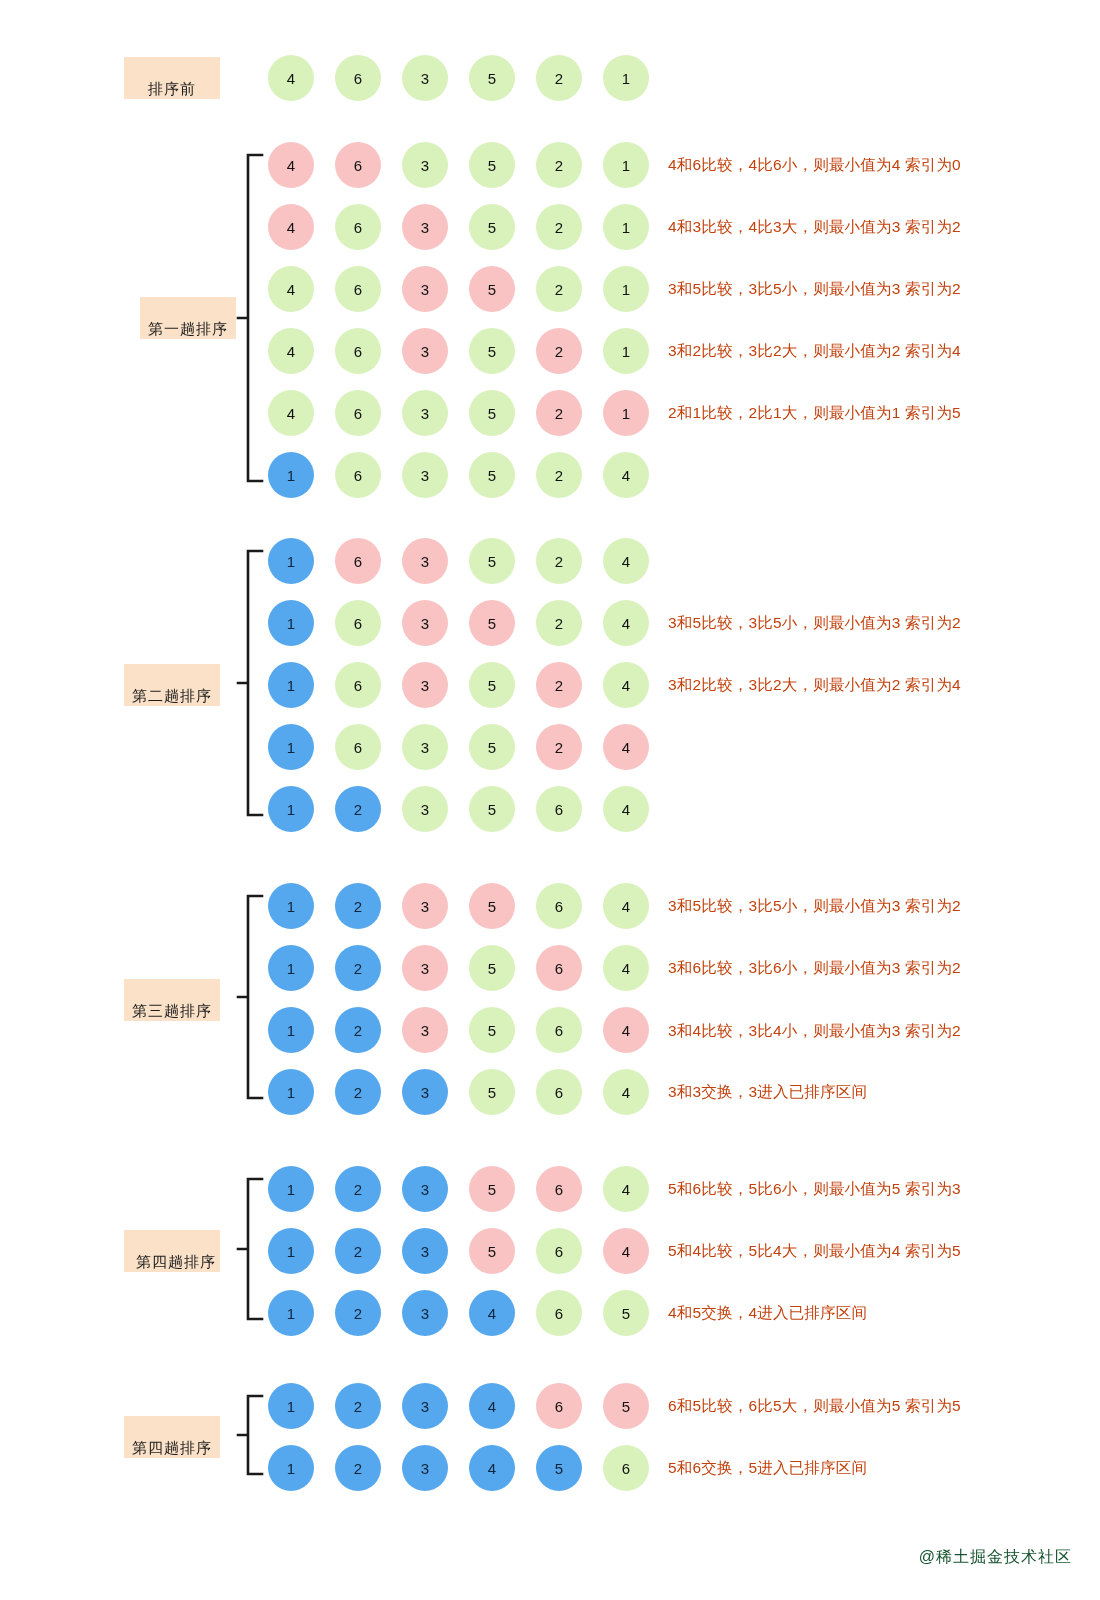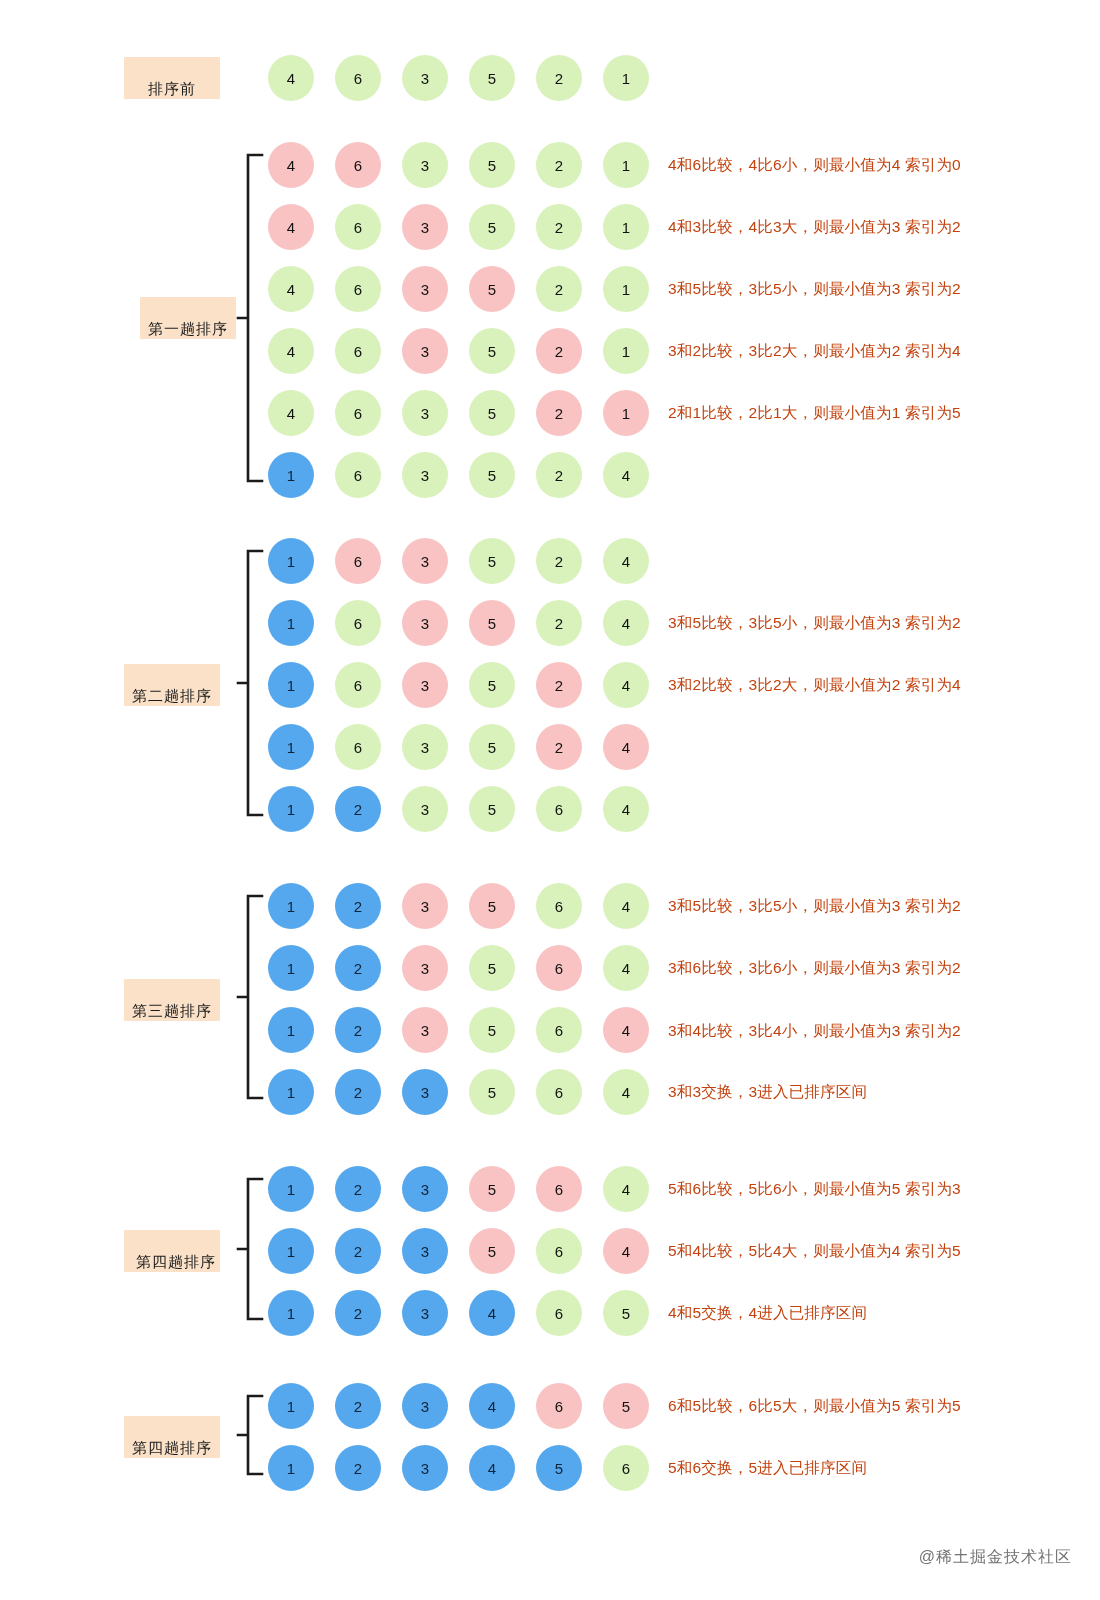--- a/index.html
+++ b/index.html
@@ -73,21 +73,21 @@
     height: 50px;
     display: flex;
     align-items: center;
     letter-spacing: 0.2px;
   }
   
   .watermark {
     position: absolute;
     right: 28px;
     bottom: 32px;
-    color: #737373;
+    color: #14532d;
     font-size: 16px;
     letter-spacing: 1px;
     user-select: none;
   }
 </style>
 </head>
 <body>
 
 <div id="canvas">
     <div class="stage-label" style="top: 57px; left: 124px;">

